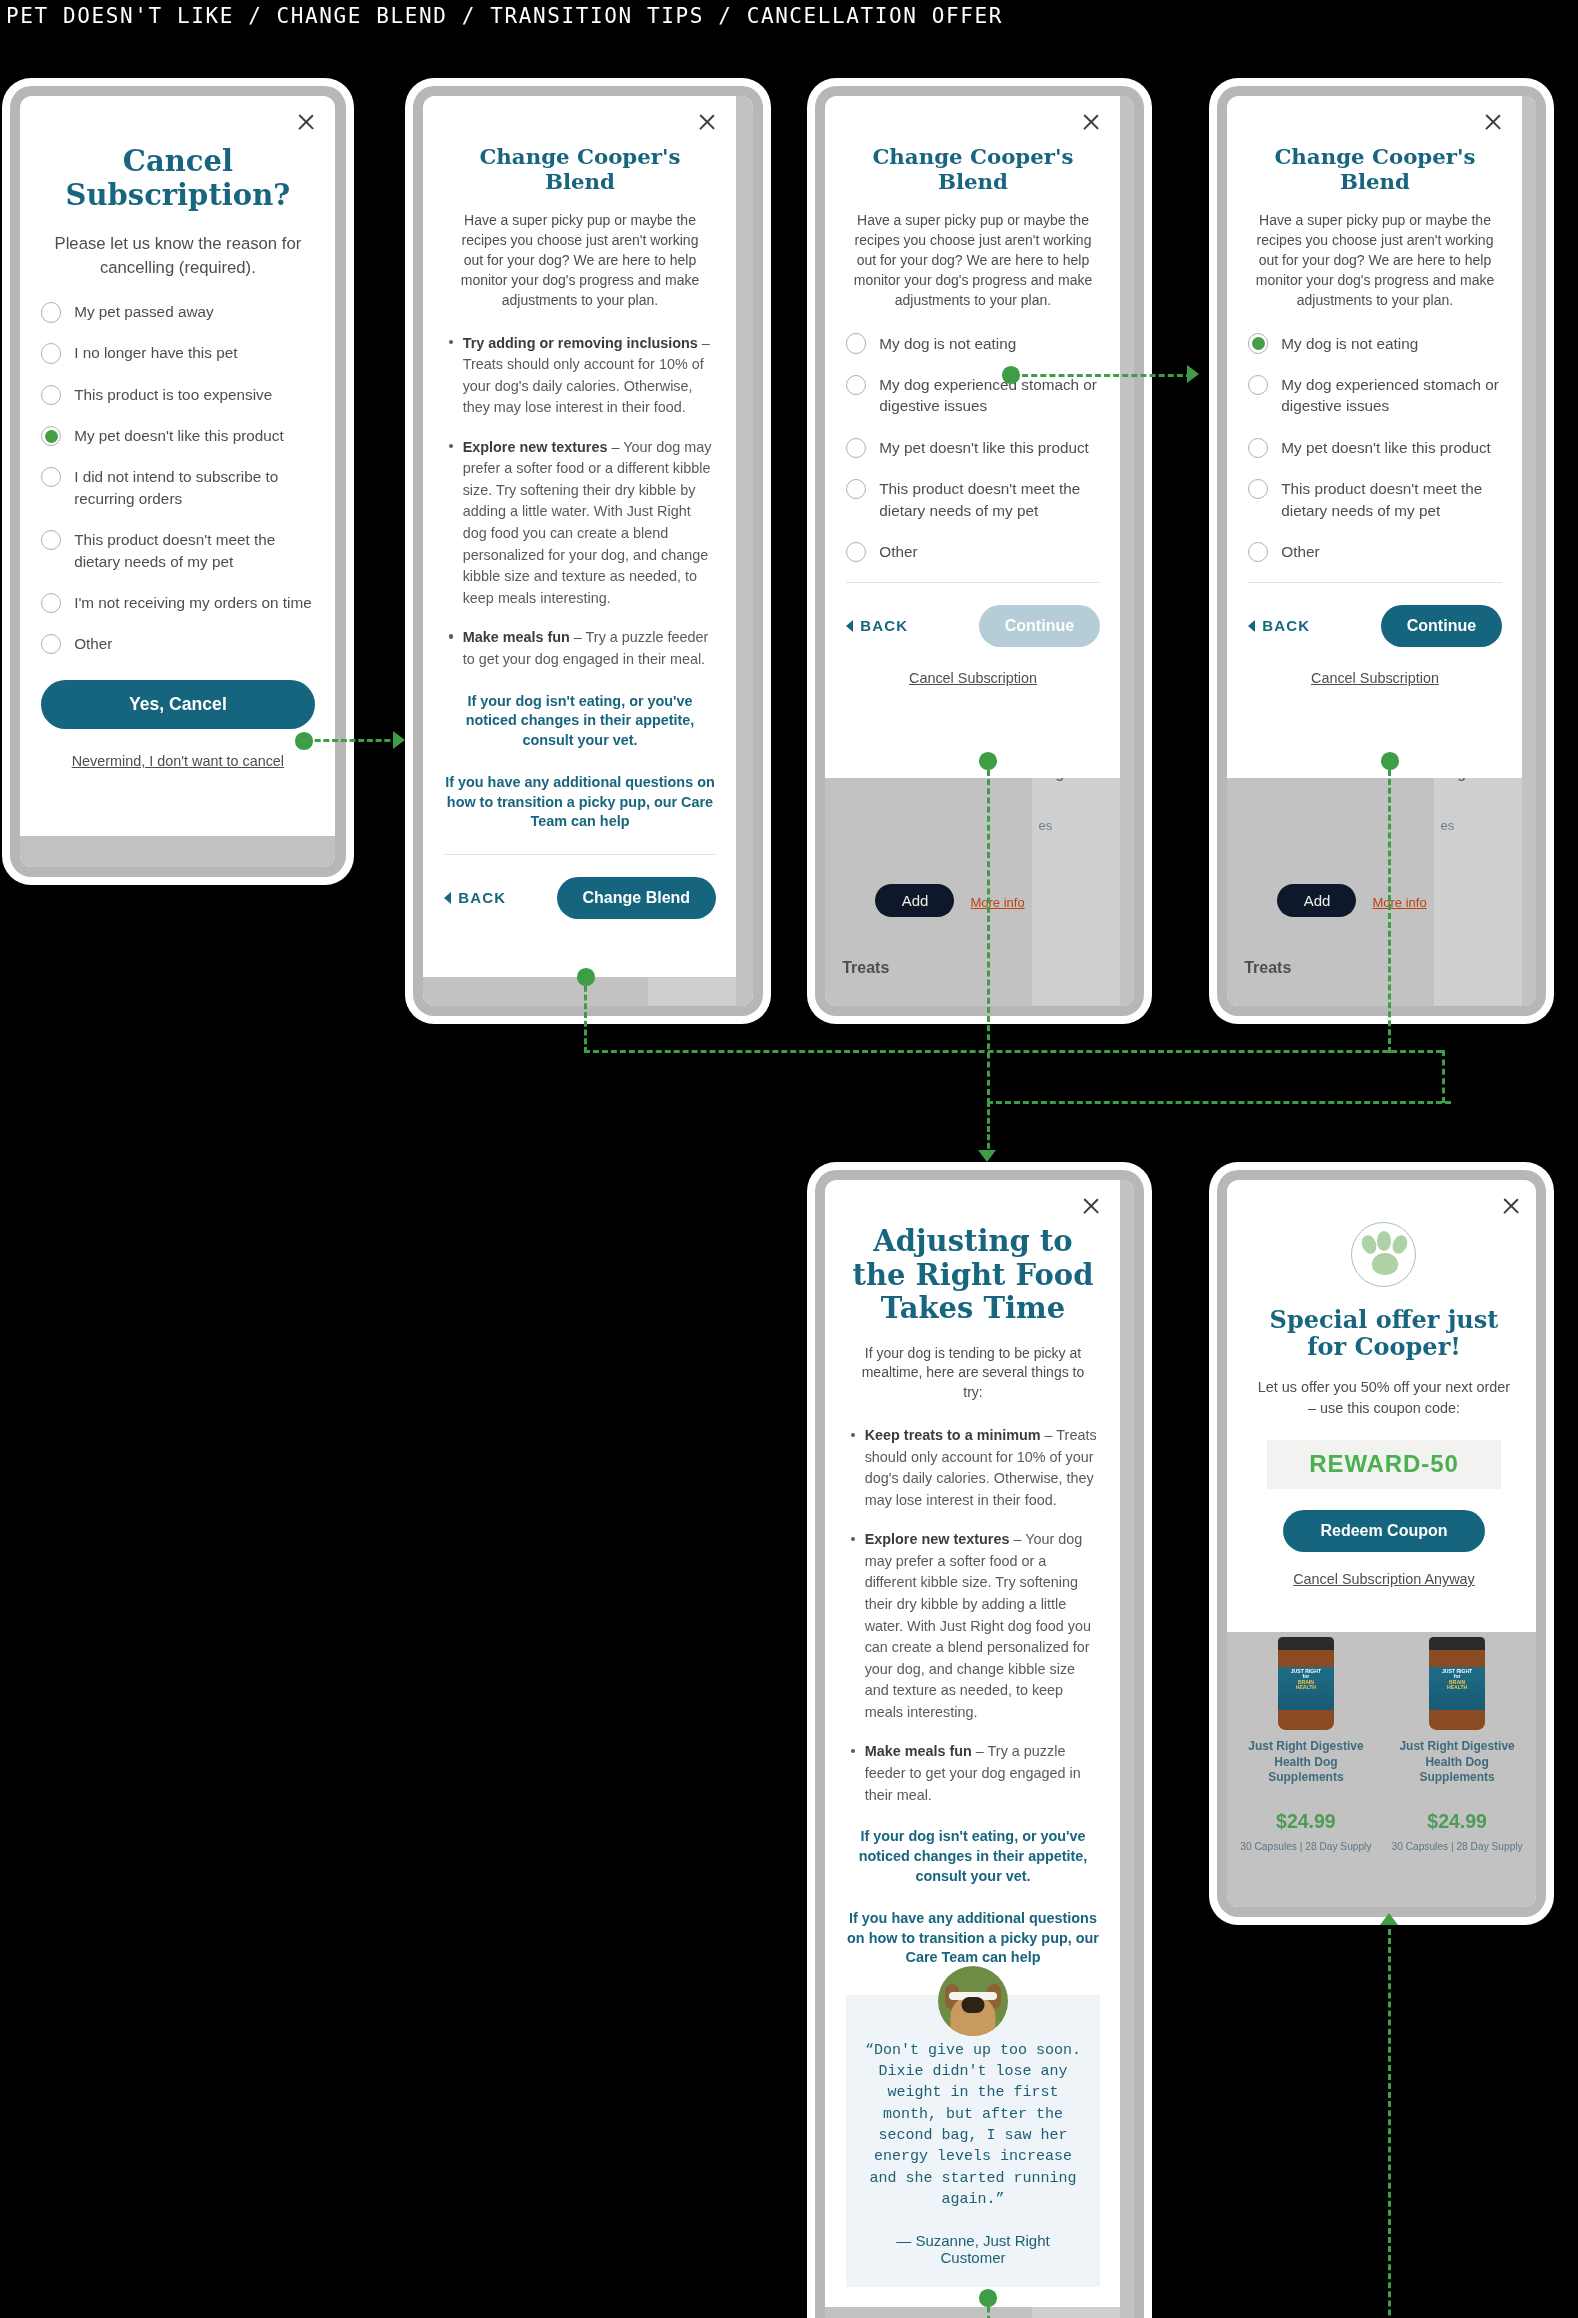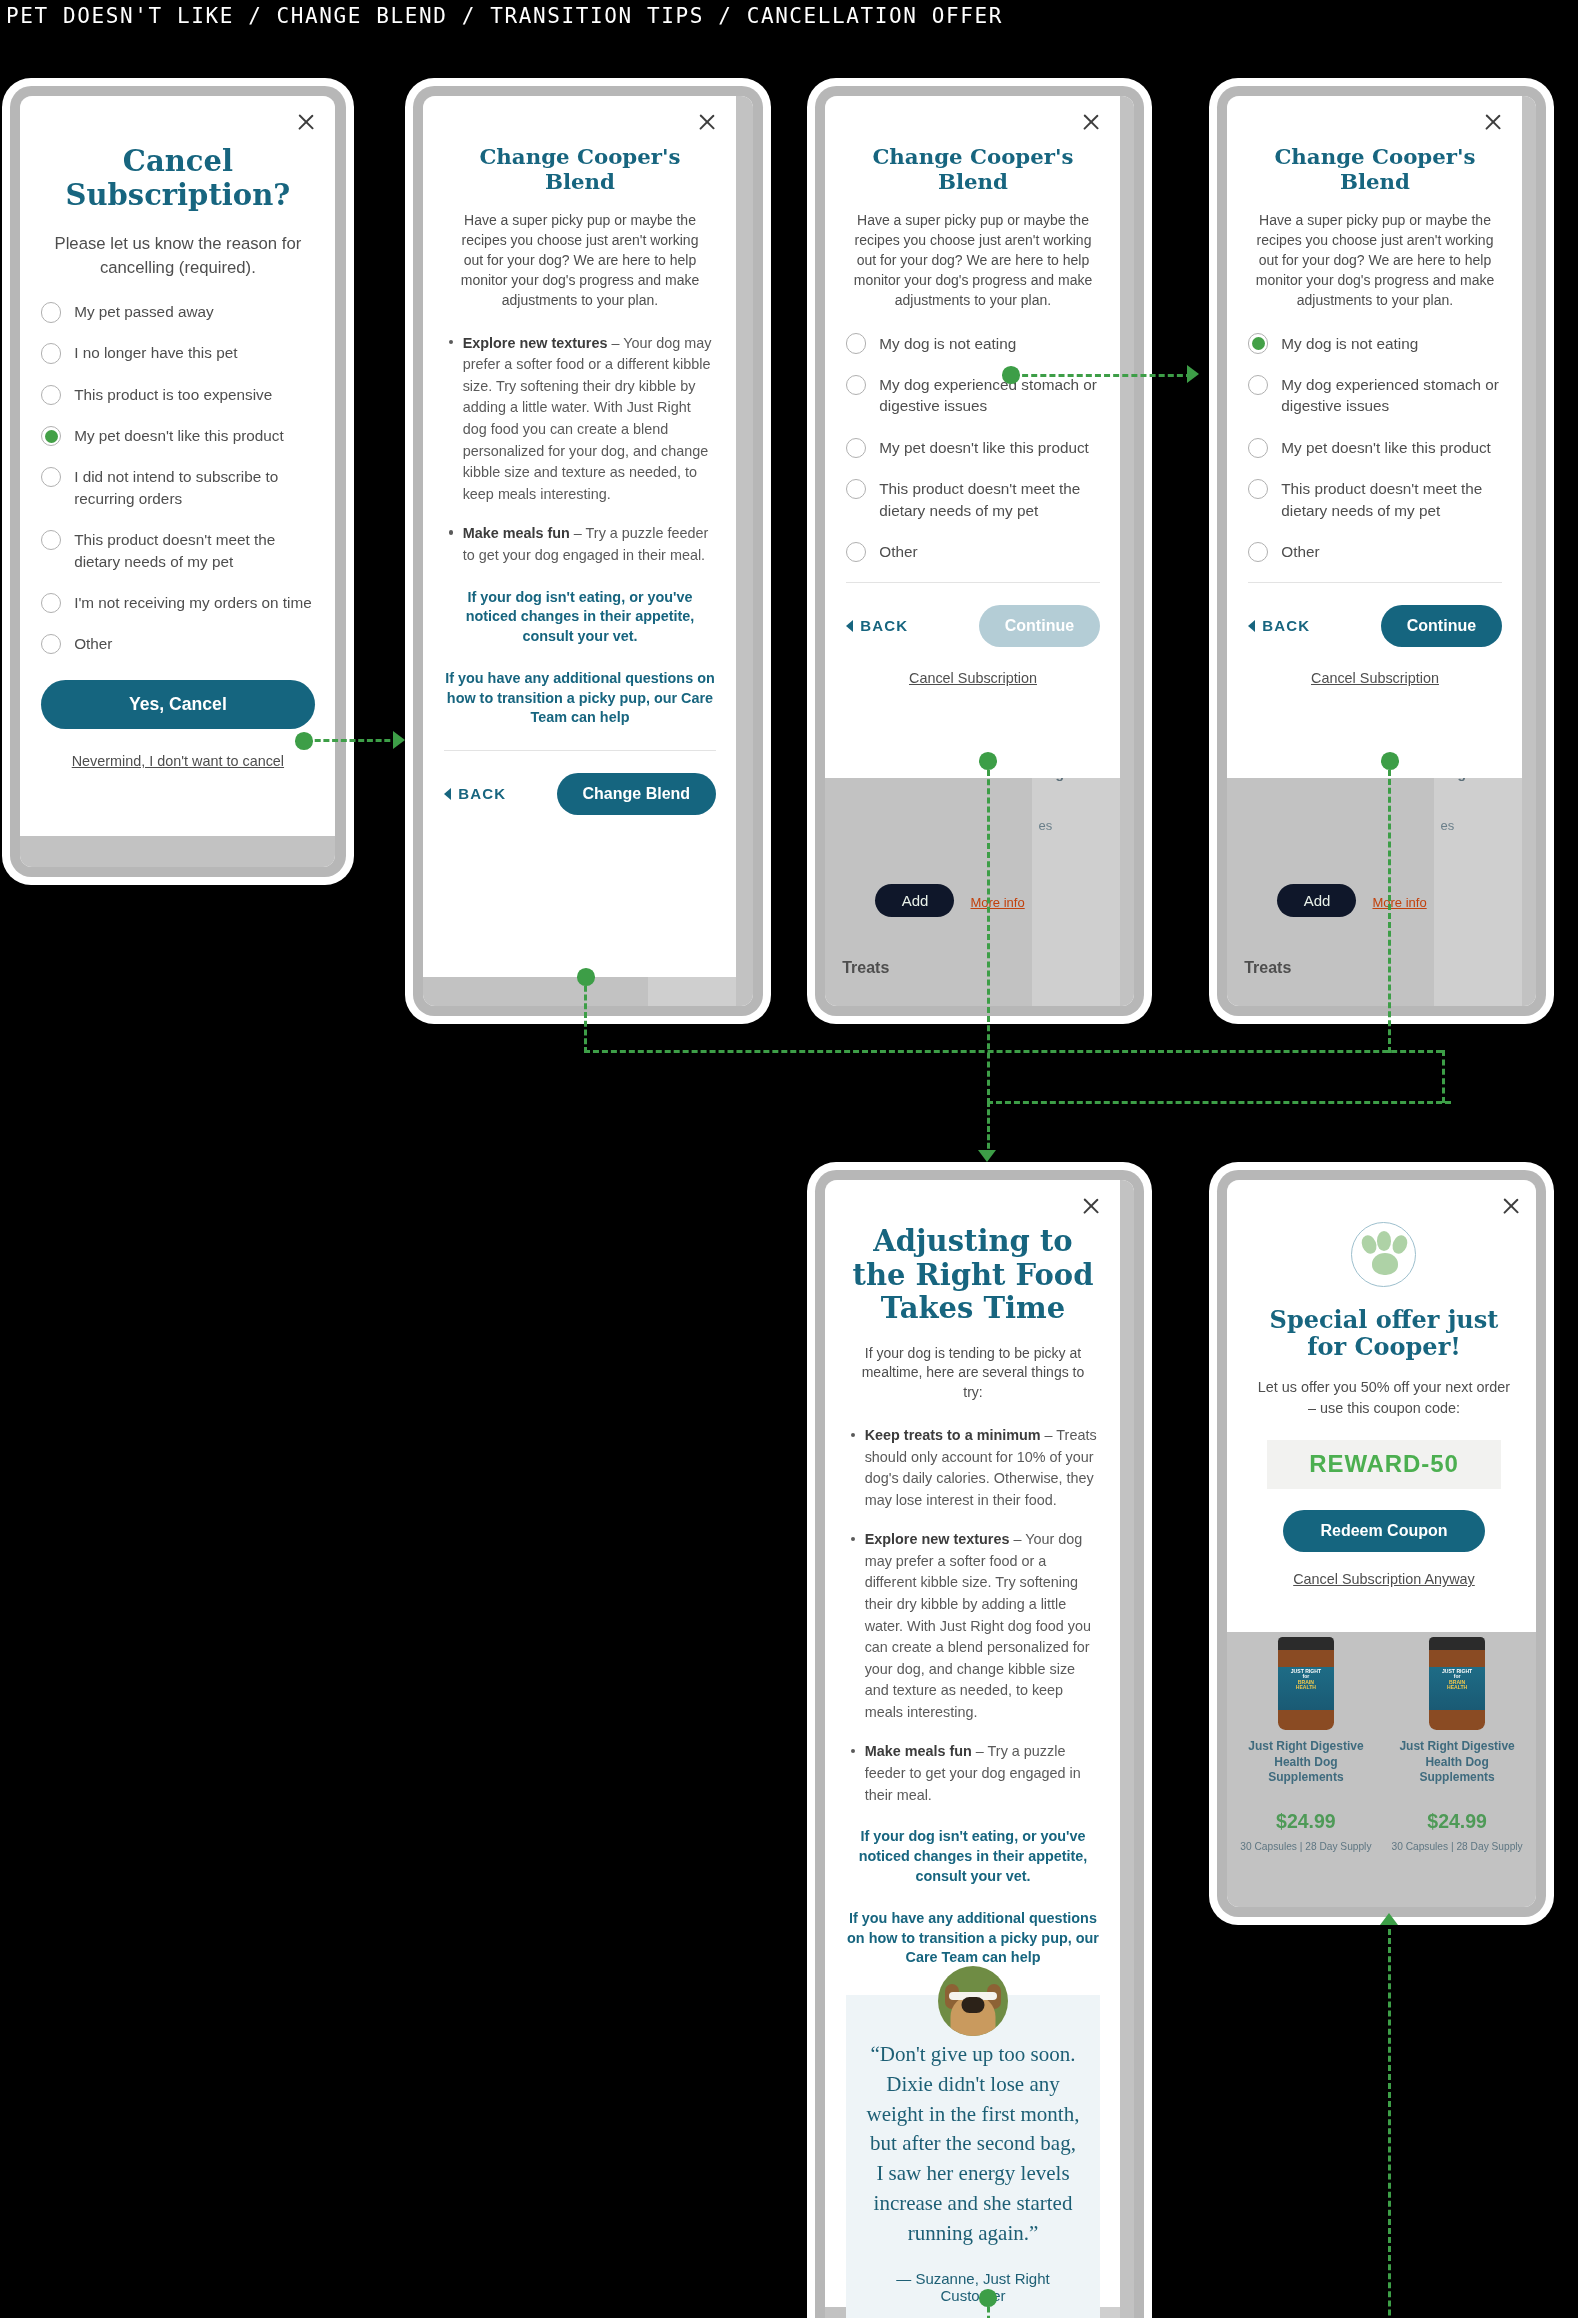--- a/index.html
+++ b/index.html
@@ -189,22 +189,22 @@
   }
   .avatar .ear-l,.avatar .ear-r{
     position:absolute; top:26%; width:14px; height:25px; border-radius:7.4px; background:#8d6235;
   }
   .avatar .ear-l{ left:7.4px; } .avatar .ear-r{ right:7.4px; }
   .avatar .bone{
     position:absolute; left:50%; top:38%; transform:translateX(-50%);
     width:48px; height:7.4px; border-radius:4.2px; background:#f5f3ef;
   }
   .quote {
-    font-family:Liberation Serif, serif;
-    color:#1d5f75; font-size:21px; line-height:1.42;
+    font-family:Liberation Mono, monospace;
+    color:#1d5f75; font-size:15px; line-height:1.42;
   }
   .quote-by { color:#1d5f75; font-size:15px; margin-top:21.3px; }
 
   
   .paw-wrap{
     width:65px;height:65px;margin:24px auto 0;border-radius:50%;
     border:1.9px solid #9dbfcd; position:relative;
   }
   .paw-pad{ position:absolute; background:#aed2a6; border-radius:50%; }
   .p1{ width:14px;height:18.5px; left:9.3px; top:12px; transform:rotate(-22deg);}
@@ -339,20 +339,21 @@
         <div class="addbtn" style="left:50px; top:788px; width:79px; height:33px; font-size:15px;">Add</div>
         <div class="moreinfo" style="left:147px; top:799px; font-size:13px;">More info</div>
         <div class="bg-heading" style="left:16.7px; top:863px; font-size:16px;">Treats</div>
 
         <div class="modal" style="height:881px; width:313px;">
           <div class="close-x"></div>
           <h1 class="modal-title" style="font-size:21.3px;">Change Cooper's Blend</h1>
           <p class="modal-sub" style="font-size:14px; margin-top:16.7px;">Have a super picky pup or maybe the recipes you choose just aren't working out for your dog? We are here to help monitor your dog's progress and make adjustments to your plan.</p>
 
           <ul class="tips">
+            <li><b>Try adding or removing inclusions</b><span> – Treats should only account for 10% of your dog's daily calories. Otherwise, they may lose interest in their food.</span></li>
             <li><b>Explore new textures</b><span> – Your dog may prefer a softer food or a different kibble size. Try softening their dry kibble by adding a little water. With Just Right dog food you can create a blend personalized for your dog, and change kibble size and texture as needed, to keep meals interesting.</span></li>
             <li><b>Make meals fun</b><span> – Try a puzzle feeder to get your dog engaged in their meal.</span></li>
           </ul>
 
           <div class="callout">If your dog isn't eating, or you've noticed changes in their appetite, consult your vet.</div>
           <div class="callout">If you have any additional questions on how to transition a picky pup, our Care Team can help</div>
           <div class="divider"></div>
 
           <div class="actions">
             <div class="back-btn">

